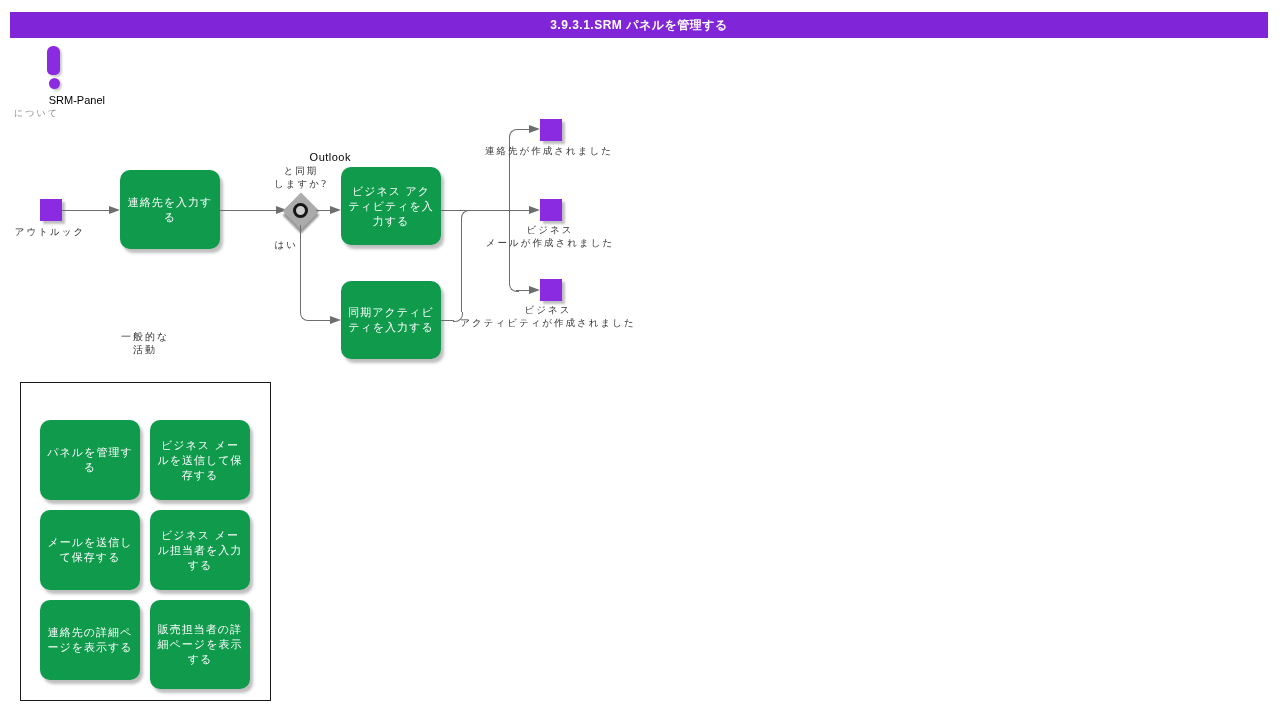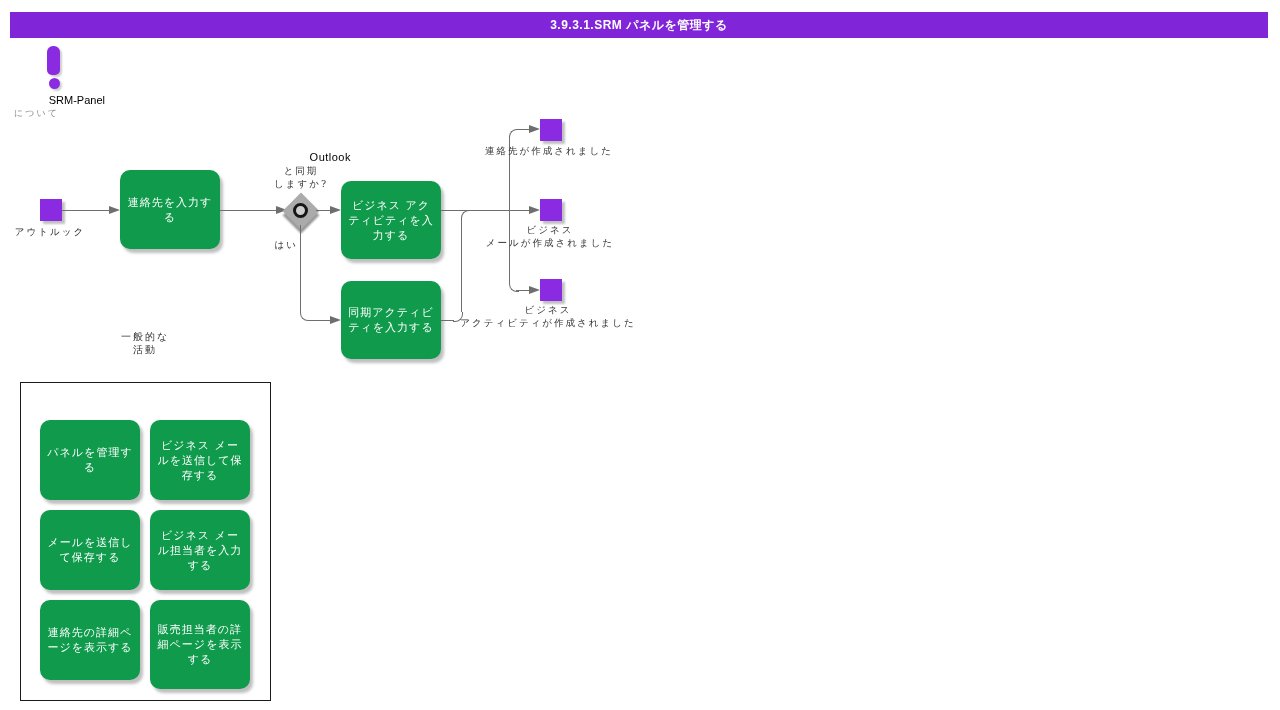--- a/index.html
+++ b/index.html
@@ -104,21 +104,21 @@
   <div class="diamond"></div>
   <div class="gateway-circle"></div>
 </div>
 
 <div class="hline" style="left:316px;top:209.5px;width:15px;"></div>
 <div class="arrow" style="left:330px;top:206px;"></div>
 
 <div class="corner c-bl" style="left:300px;top:225px;width:32px;height:95px;"></div>
 <div class="arrow" style="left:330px;top:315.5px;"></div>
 
-<div class="abs task" style="left:341px;top:181px;width:100px;height:78px;">
+<div class="abs task" style="left:341px;top:167px;width:100px;height:78px;">
   <span>ビジネス アクティビティを入力する</span>
 </div>
 
 <div class="abs task" style="left:341px;top:281px;width:100px;height:78px;">
   <span>同期アクティビティを入力する</span>
 </div>
 
 <div class="hline" style="left:441px;top:209.5px;width:91px;"></div>
 <div class="arrow" style="left:529px;top:206px;"></div>
 

